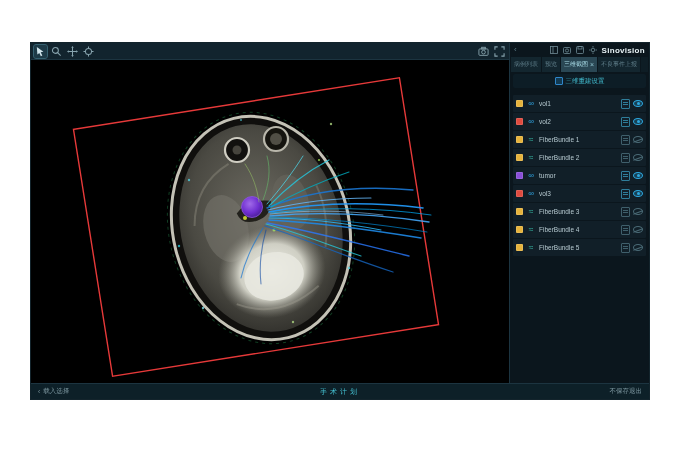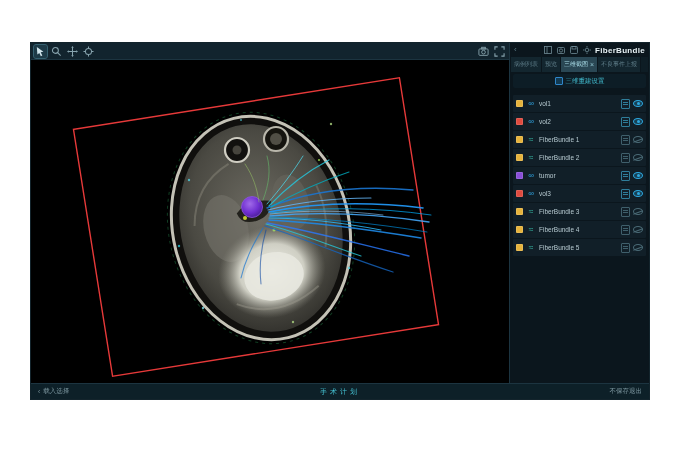--- a/index.html
+++ b/index.html
@@ -245,21 +245,21 @@
       </span>
       <span class="mini-icon">
         <svg width="8" height="8" viewBox="0 0 8 8" fill="none" stroke="#6f8b96" stroke-width=".8">
             <circle cx="4" cy="4" r="1.8"></circle>
             <line x1="4" y1="0" x2="4" y2="1.4"></line>
             <line x1="4" y1="6.6" x2="4" y2="8"></line>
             <line x1="0" y1="4" x2="1.4" y2="4"></line>
             <line x1="6.6" y1="4" x2="8" y2="4"></line>
           </svg>
       </span>
-      <span class="logo">FiberBundle</span>
+      <span class="logo">Sinovision</span>
     </div>
 
     <div class="tabs">
       <div class="tab" data-active="false">
         <span>病例列表</span>
       </div>
       <div class="tab" data-active="false">
         <span>预览</span>
       </div>
       <div class="tab" data-active="true">

